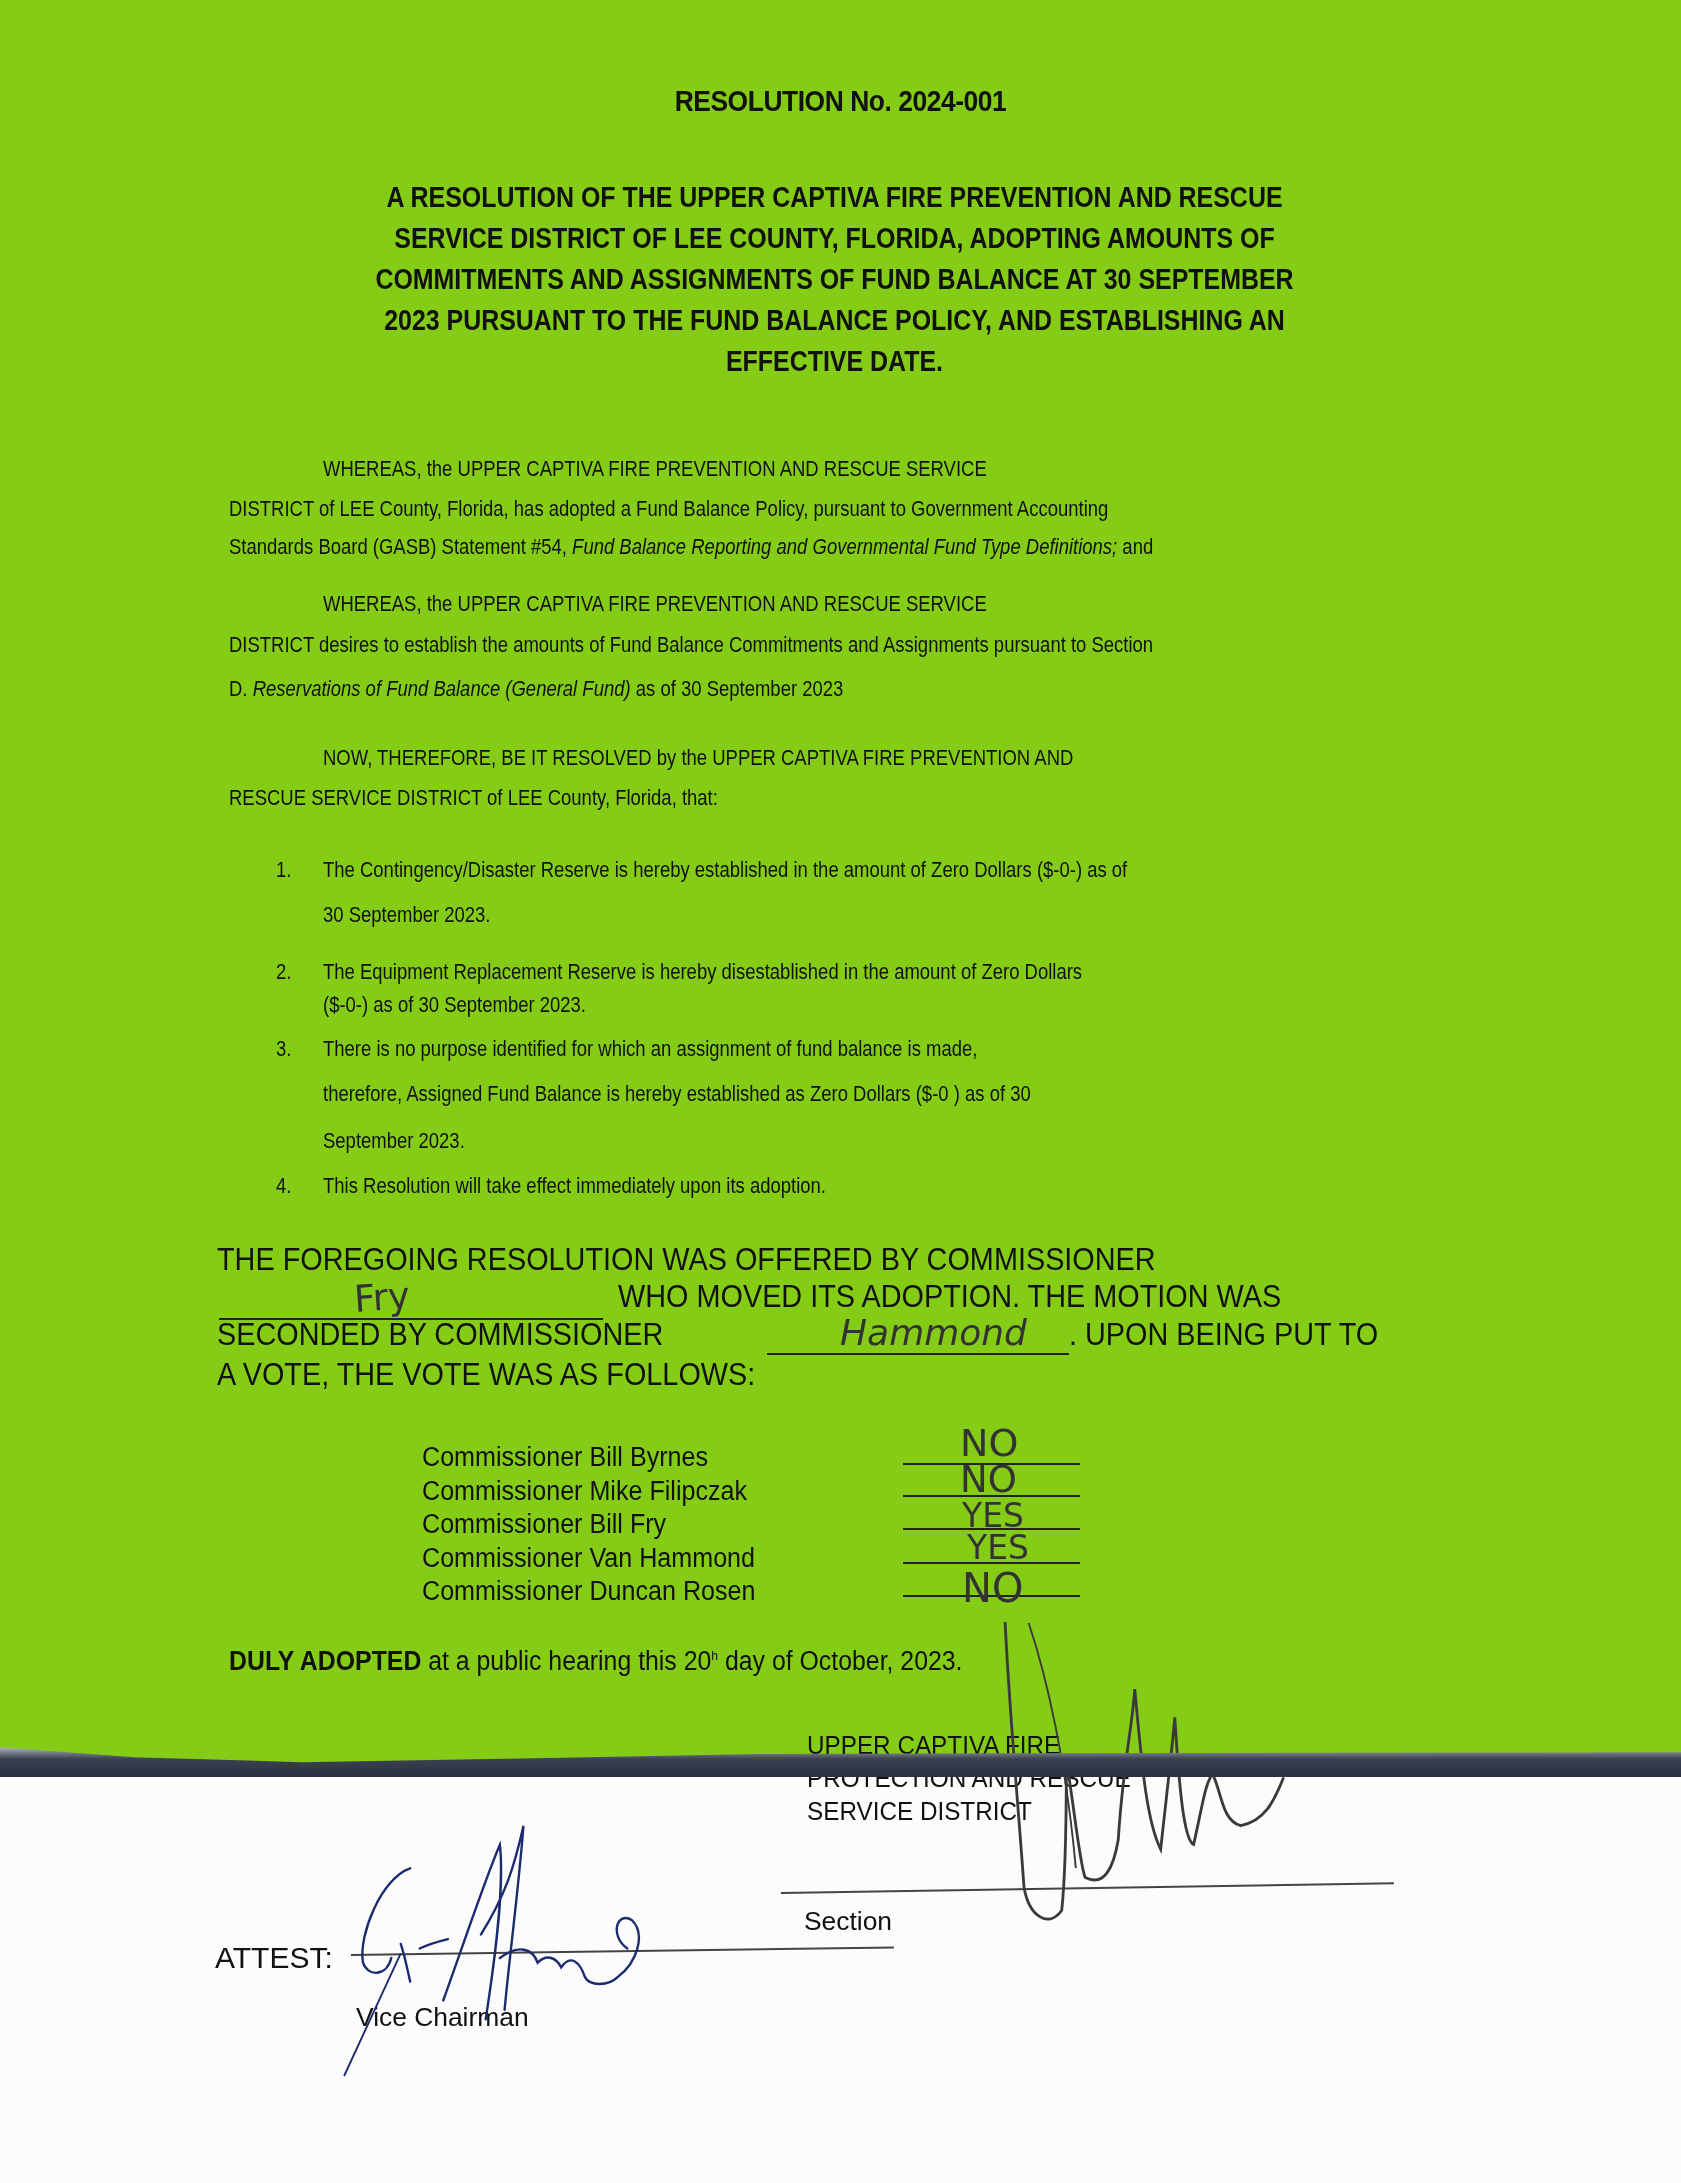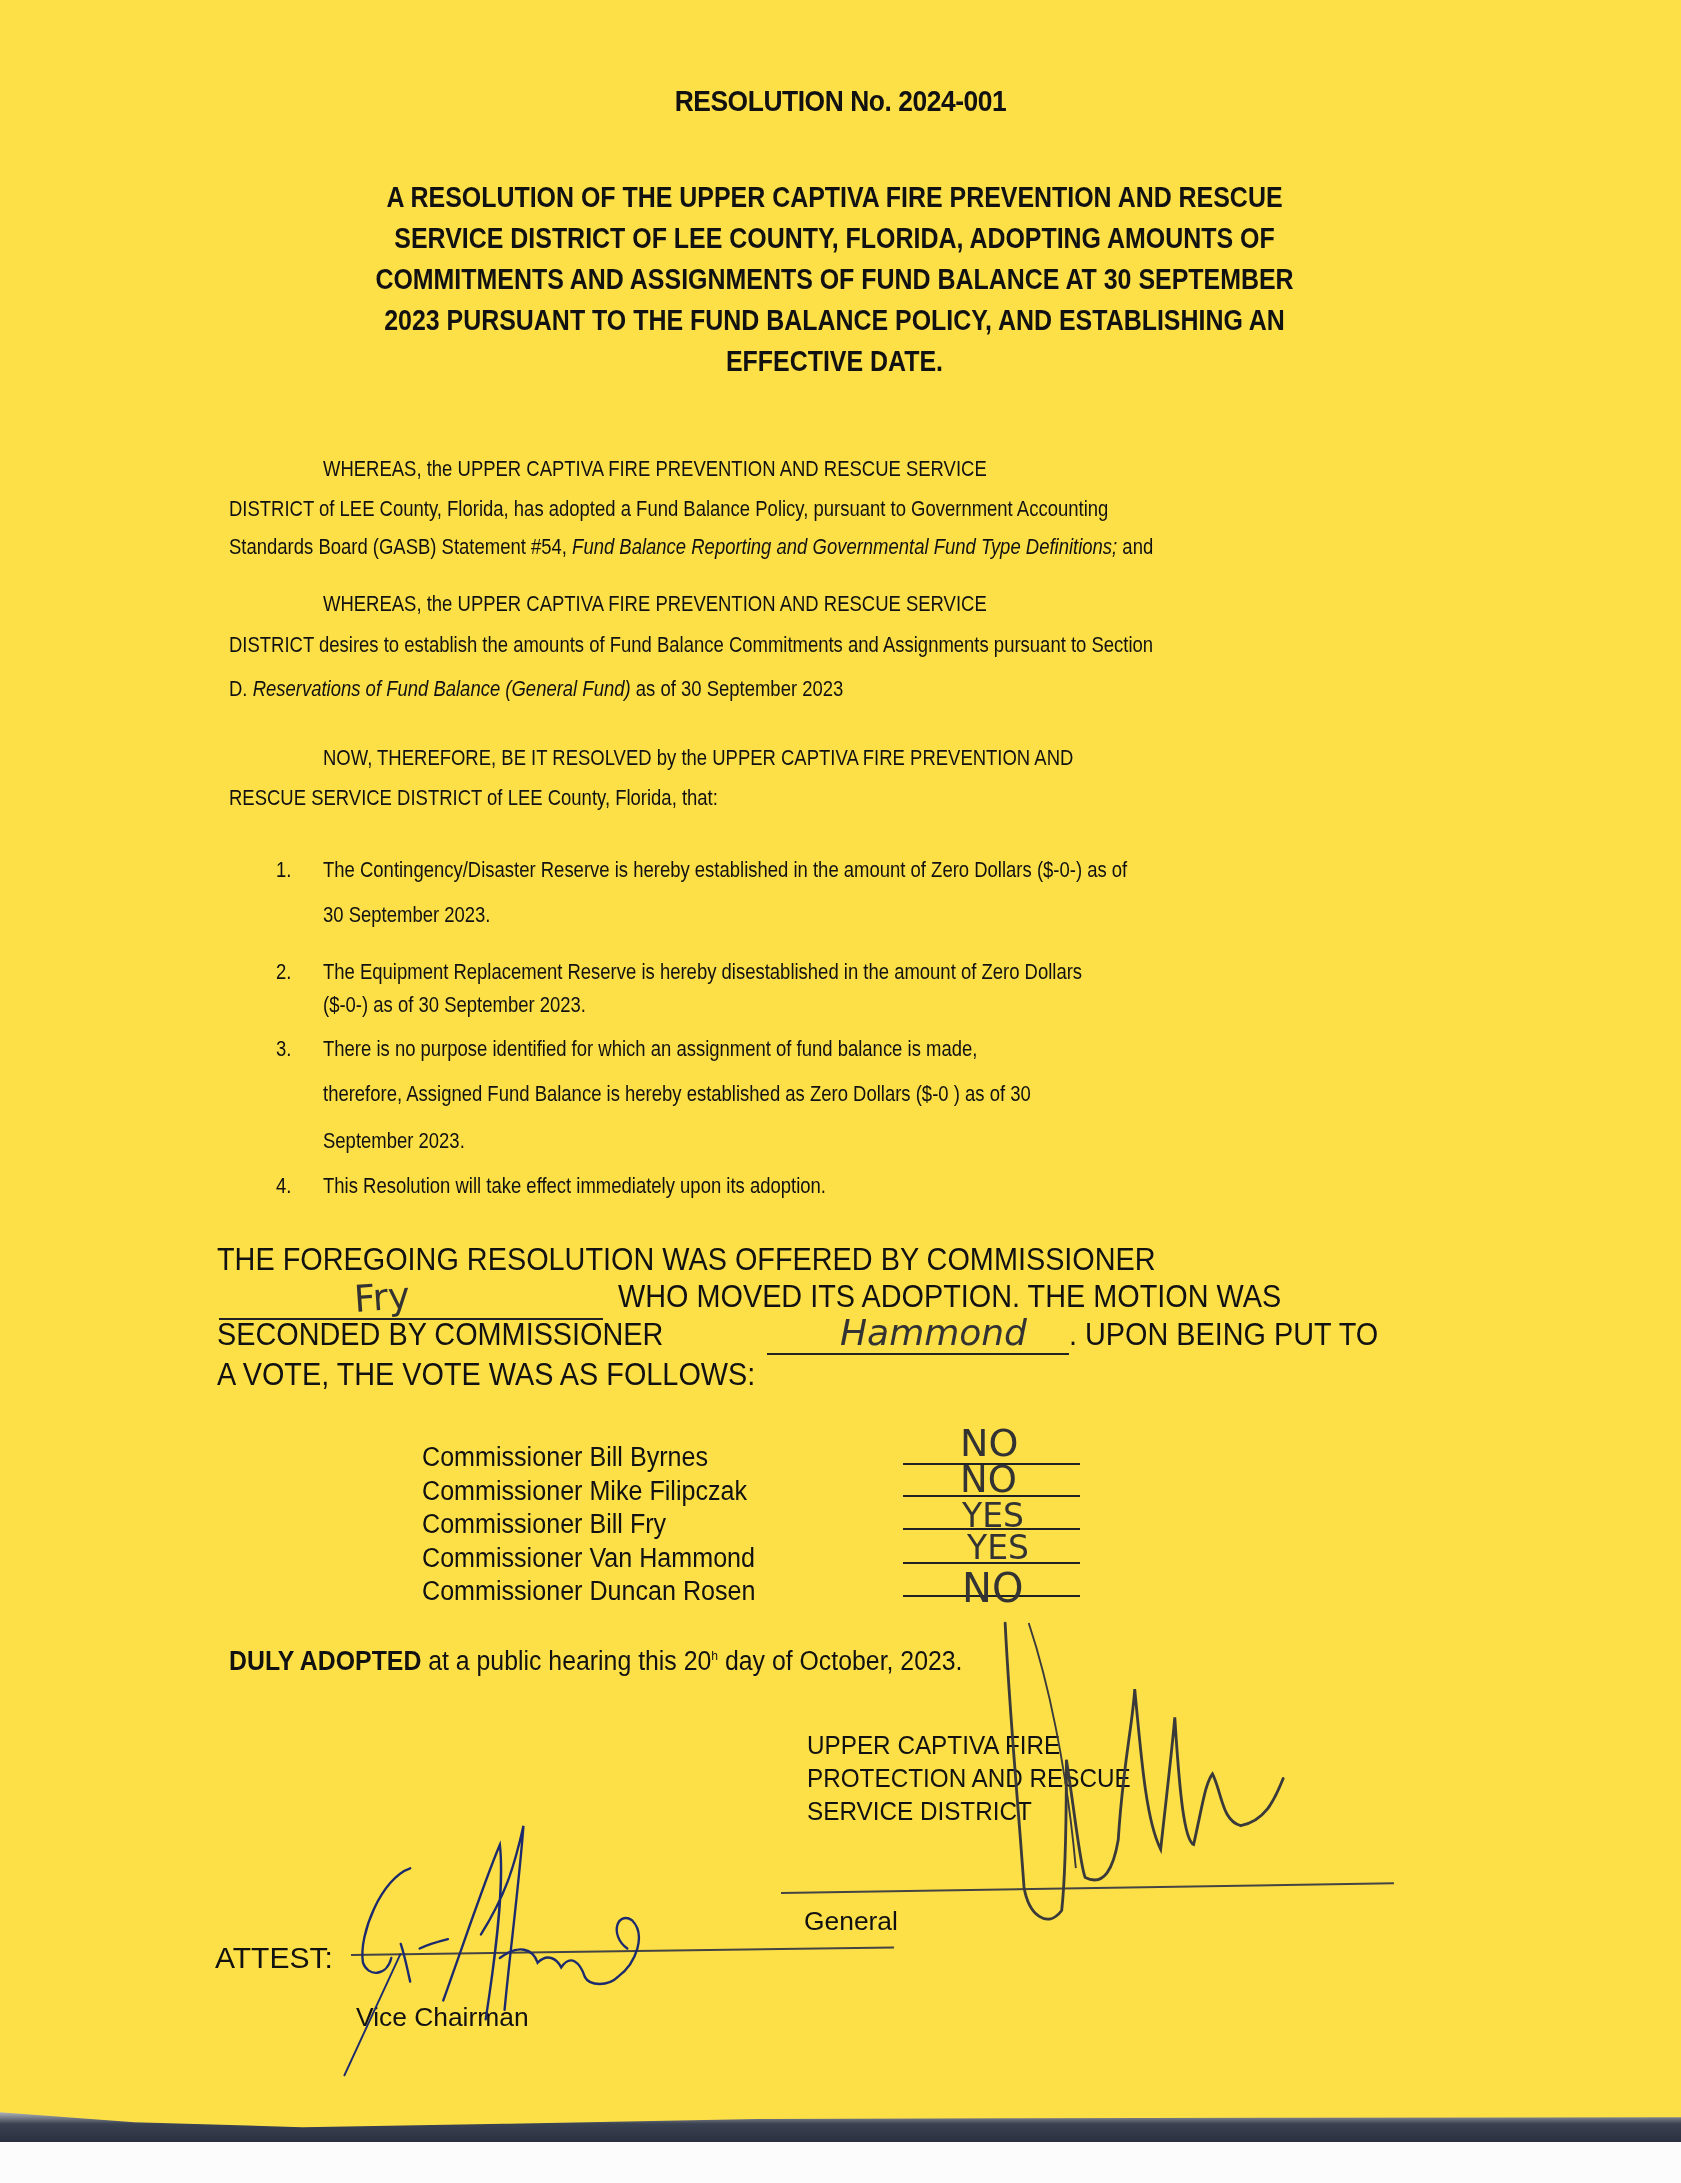--- a/index.html
+++ b/index.html
@@ -1,18 +1,18 @@
 <!DOCTYPE html>
 <html style="font-size:7.5px"><head>
 <meta charset="utf-8">
 <style>
   html,body{margin:0;padding:0;}
   body{width:1681px;height:2183px;background:#fcfcfc;position:relative;overflow:hidden;
        font-family:"Liberation Sans","DejaVu Sans",sans-serif;color:#111;}
-  .page{position:absolute;left:0;top:0;width:1681px;height:2142px;background:#fde047;}
+  .page{position:absolute;left:0;top:0;width:1681px;height:1777px;background:#84cc16;}
   .bottom-shadow{position:absolute;left:0;right:0;bottom:0;height:33px;
        background:linear-gradient(to bottom,#cfd3d8 0%,#3a4150 45%,#2a3040 100%);
        clip-path:polygon(0 10%,8% 40%,18% 55%,30% 45%,45% 30%,60% 28%,100% 25%,100% 100%,0 100%);}
   .calibri{font-family:"Liberation Sans Narrow","Liberation Sans",sans-serif;}
   .abs{position:absolute;}
   .title{left:0;width:1681px;text-align:center;top:84px;font-size:30px;font-weight:bold;letter-spacing:-0.5px;transform:scaleX(0.88);}
   .heading{left:245px;width:1179px;top:177px;text-align:center;font-size:29px;font-weight:bold;line-height:41px;transform:scaleX(0.86);transform-origin:center top;}
   .para{font-size:22px;line-height:28px;transform:scaleX(0.84);transform-origin:left top;white-space:nowrap;}
   .arial{font-family:"Liberation Sans",sans-serif;}
   .caps{font-size:31px;line-height:38px;white-space:nowrap;transform:scaleX(0.93);transform-origin:left top;}
@@ -103,21 +103,21 @@
     <b>DULY ADOPTED</b><span> at a public hearing this 20</span><sup style="font-size:13.2px;">h</sup><span> day of October, 2023.</span>
   </div>
 
   <div class="abs arial" style="left:807px;top:1729px;font-size:26.4px;line-height:33px;white-space:nowrap;transform:scaleX(0.92);transform-origin:left top;">
     <div>UPPER CAPTIVA FIRE</div>
     <div>PROTECTION AND RESCUE</div>
     <div>SERVICE DISTRICT</div>
   </div>
 
   <div class="sigline" style="left:781px;top:1892px;width:613px;transform:rotate(-0.9deg);"></div>
-  <div class="abs arial" style="left:804px;top:1906px;font-size:26.4px;">General</div>
+  <div class="abs arial" style="left:804px;top:1906px;font-size:26.4px;">Section</div>
 
   <svg width="377" height="330" style="left:991px;top:1623px;" viewBox="0 0 800 700">
     <path d="M30 0 C 40 200, 55 350, 70 560 C 80 620, 120 650, 150 610 C 160 520, 160 380, 160 290 C 180 420, 190 520, 200 540 C 240 560, 260 520, 270 460 C 280 300, 300 220, 305 140 C 320 300, 330 420, 360 480 C 380 300, 385 260, 390 200 C 400 360, 410 460, 430 470 C 450 380, 455 340, 470 320 C 490 360, 490 420, 530 430 C 580 420, 600 380, 620 330" fill="none" stroke="#3a3a3a" stroke-width="6" stroke-linecap="round"></path>
     <path d="M80 0 C 120 120, 160 300, 180 520" fill="none" stroke="#3a3a3a" stroke-width="4"></path>
   </svg>
 
   <div class="abs arial" style="left:215px;top:1941px;font-size:30px;">ATTEST:</div>
   <div class="sigline" style="left:351px;top:1954px;width:543px;transform:rotate(-0.8deg);"></div>
   <div class="abs arial" style="left:356px;top:1962px;font-size:26.4px;margin-top:40px;">Vice Chairman</div>
 

